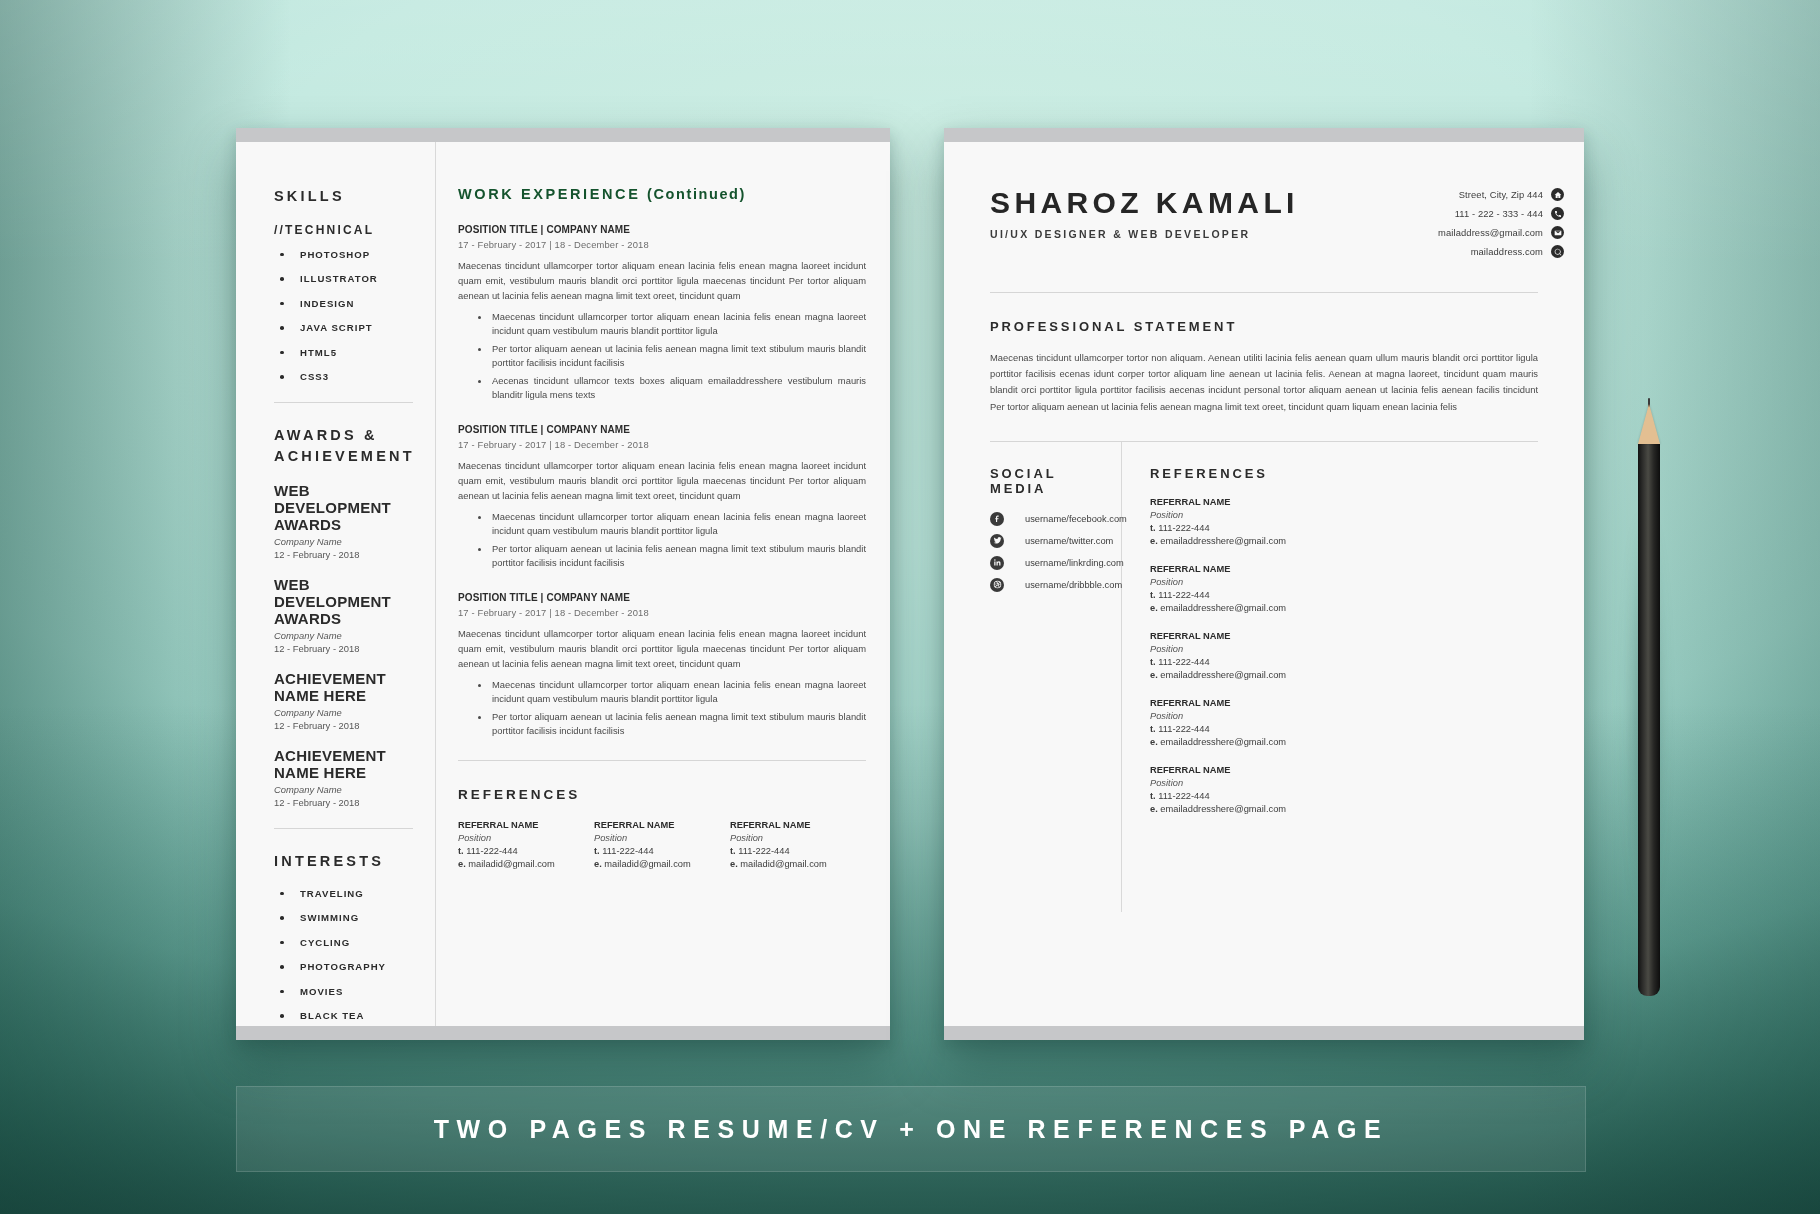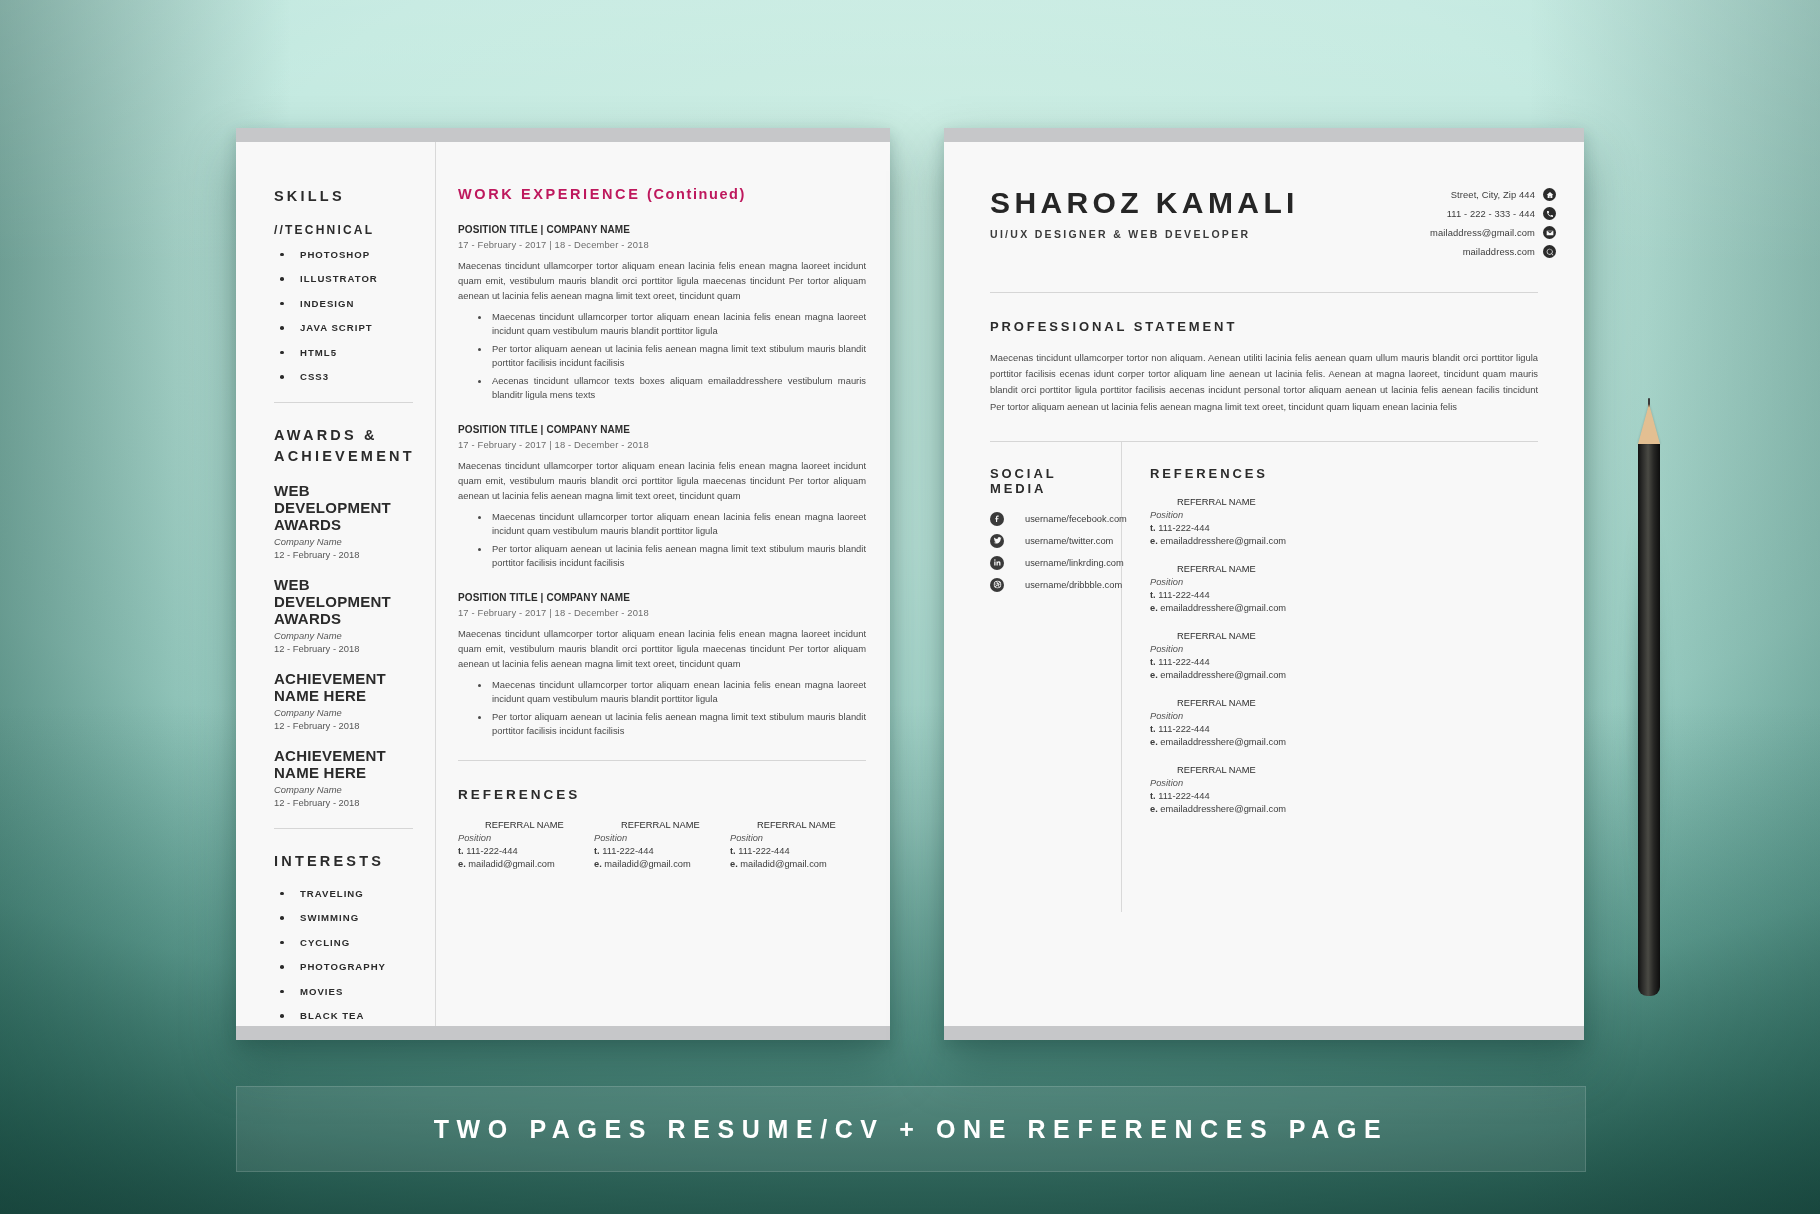--- a/index.html
+++ b/index.html
@@ -59,48 +59,48 @@
 
   .divider{height:1px;background:#d6d6d6;margin:20px 22px 22px 38px;}
 
   .award{margin-bottom:16px;}
   .award-name{font-size:15px;font-weight:700;letter-spacing:.25px;color:#2b2b2b;margin-bottom:3px;}
   .award-company{font-size:9.4px;font-style:italic;color:#565656;margin-bottom:2px;}
   .award-date{font-size:9.4px;color:#565656;}
 
   
   .we-title{
-    font-size:14.5px;font-weight:700;letter-spacing:2.6px;color:#be185d;margin:0 0 22px 0;
+    font-size:14.5px;font-weight:700;letter-spacing:2.6px;color:#14532d;margin:0 0 22px 0;
   }
   .we-title .cont{letter-spacing:1.6px;}
   .job{margin-bottom:21px;}
   .job-title{font-size:10px;font-weight:700;color:#2b2b2b;letter-spacing:.1px;margin-bottom:4px;}
   .job-date{font-size:9.4px;color:#6d6d6d;margin-bottom:9px;letter-spacing:.15px;}
   .job-desc{font-size:9.4px;color:#4a4a4a;line-height:1.58;text-align:justify;margin-bottom:6px;}
   ul.job-points{list-style:none;margin:0;padding:0 0 0 18px;}
   ul.job-points li{
     font-size:9.4px;color:#4a4a4a;line-height:1.55;text-align:justify;
     position:relative;padding-left:16px;margin-bottom:3px;
   }
   ul.job-points li:before{
     content:"";position:absolute;left:2px;top:6px;width:3px;height:3px;border-radius:50%;background:#4a4a4a;
   }
 
   .p1-ref-divider{height:1px;background:#d6d6d6;margin:10px 0 0 0;}
   .p1-refs-title{font-size:13.5px;font-weight:700;letter-spacing:3px;color:#2b2b2b;margin:26px 0 18px 0;}
   .ref-grid{display:flex;gap:0;}
   .ref-col{width:33.33%;padding-right:10px;box-sizing:border-box;}
-  .ref-name{font-size:9.3px;font-weight:400;color:#2b2b2b;margin-bottom:3px;margin-left:27px;}
+  .ref-name{font-size:9.3px;font-weight:700;color:#2b2b2b;margin-bottom:3px;}
   .ref-pos{font-size:9.3px;font-style:italic;color:#555;margin-bottom:3px;}
   .ref-line{font-size:9.3px;color:#3c3c3c;margin-bottom:3px;}
   .ref-line b{font-weight:700;}
 
   
   .p2-body{padding:0;height:884px;position:relative;}
-  .p2-head{padding:46px 28px 0 46px;display:flex;justify-content:space-between;align-items:flex-start;}
+  .p2-head{padding:46px 20px 0 46px;display:flex;justify-content:space-between;align-items:flex-start;}
   .p2-name{font-size:30px;font-weight:700;letter-spacing:4.4px;color:#262626;margin:0 0 10px 0;line-height:1;}
   .p2-role{font-size:10.5px;font-weight:700;letter-spacing:2.3px;color:#3a3a3a;}
   .contact-list{margin-top:0;}
   .contact-row{display:flex;align-items:center;justify-content:flex-end;margin-bottom:6px;gap:8px;}
   .contact-text{font-size:9.4px;color:#3c3c3c;letter-spacing:.1px;}
   .cicon{width:13px;height:13px;border-radius:50%;background:#2b2b2b;display:inline-flex;align-items:center;justify-content:center;flex:0 0 auto;}
   .cicon svg{width:8px;height:8px;fill:#f8f8f8;}
 
   .p2-rule{height:1px;background:#d6d6d6;margin:28px 46px 0 46px;}
   .p2-sec{padding:0 46px;}

